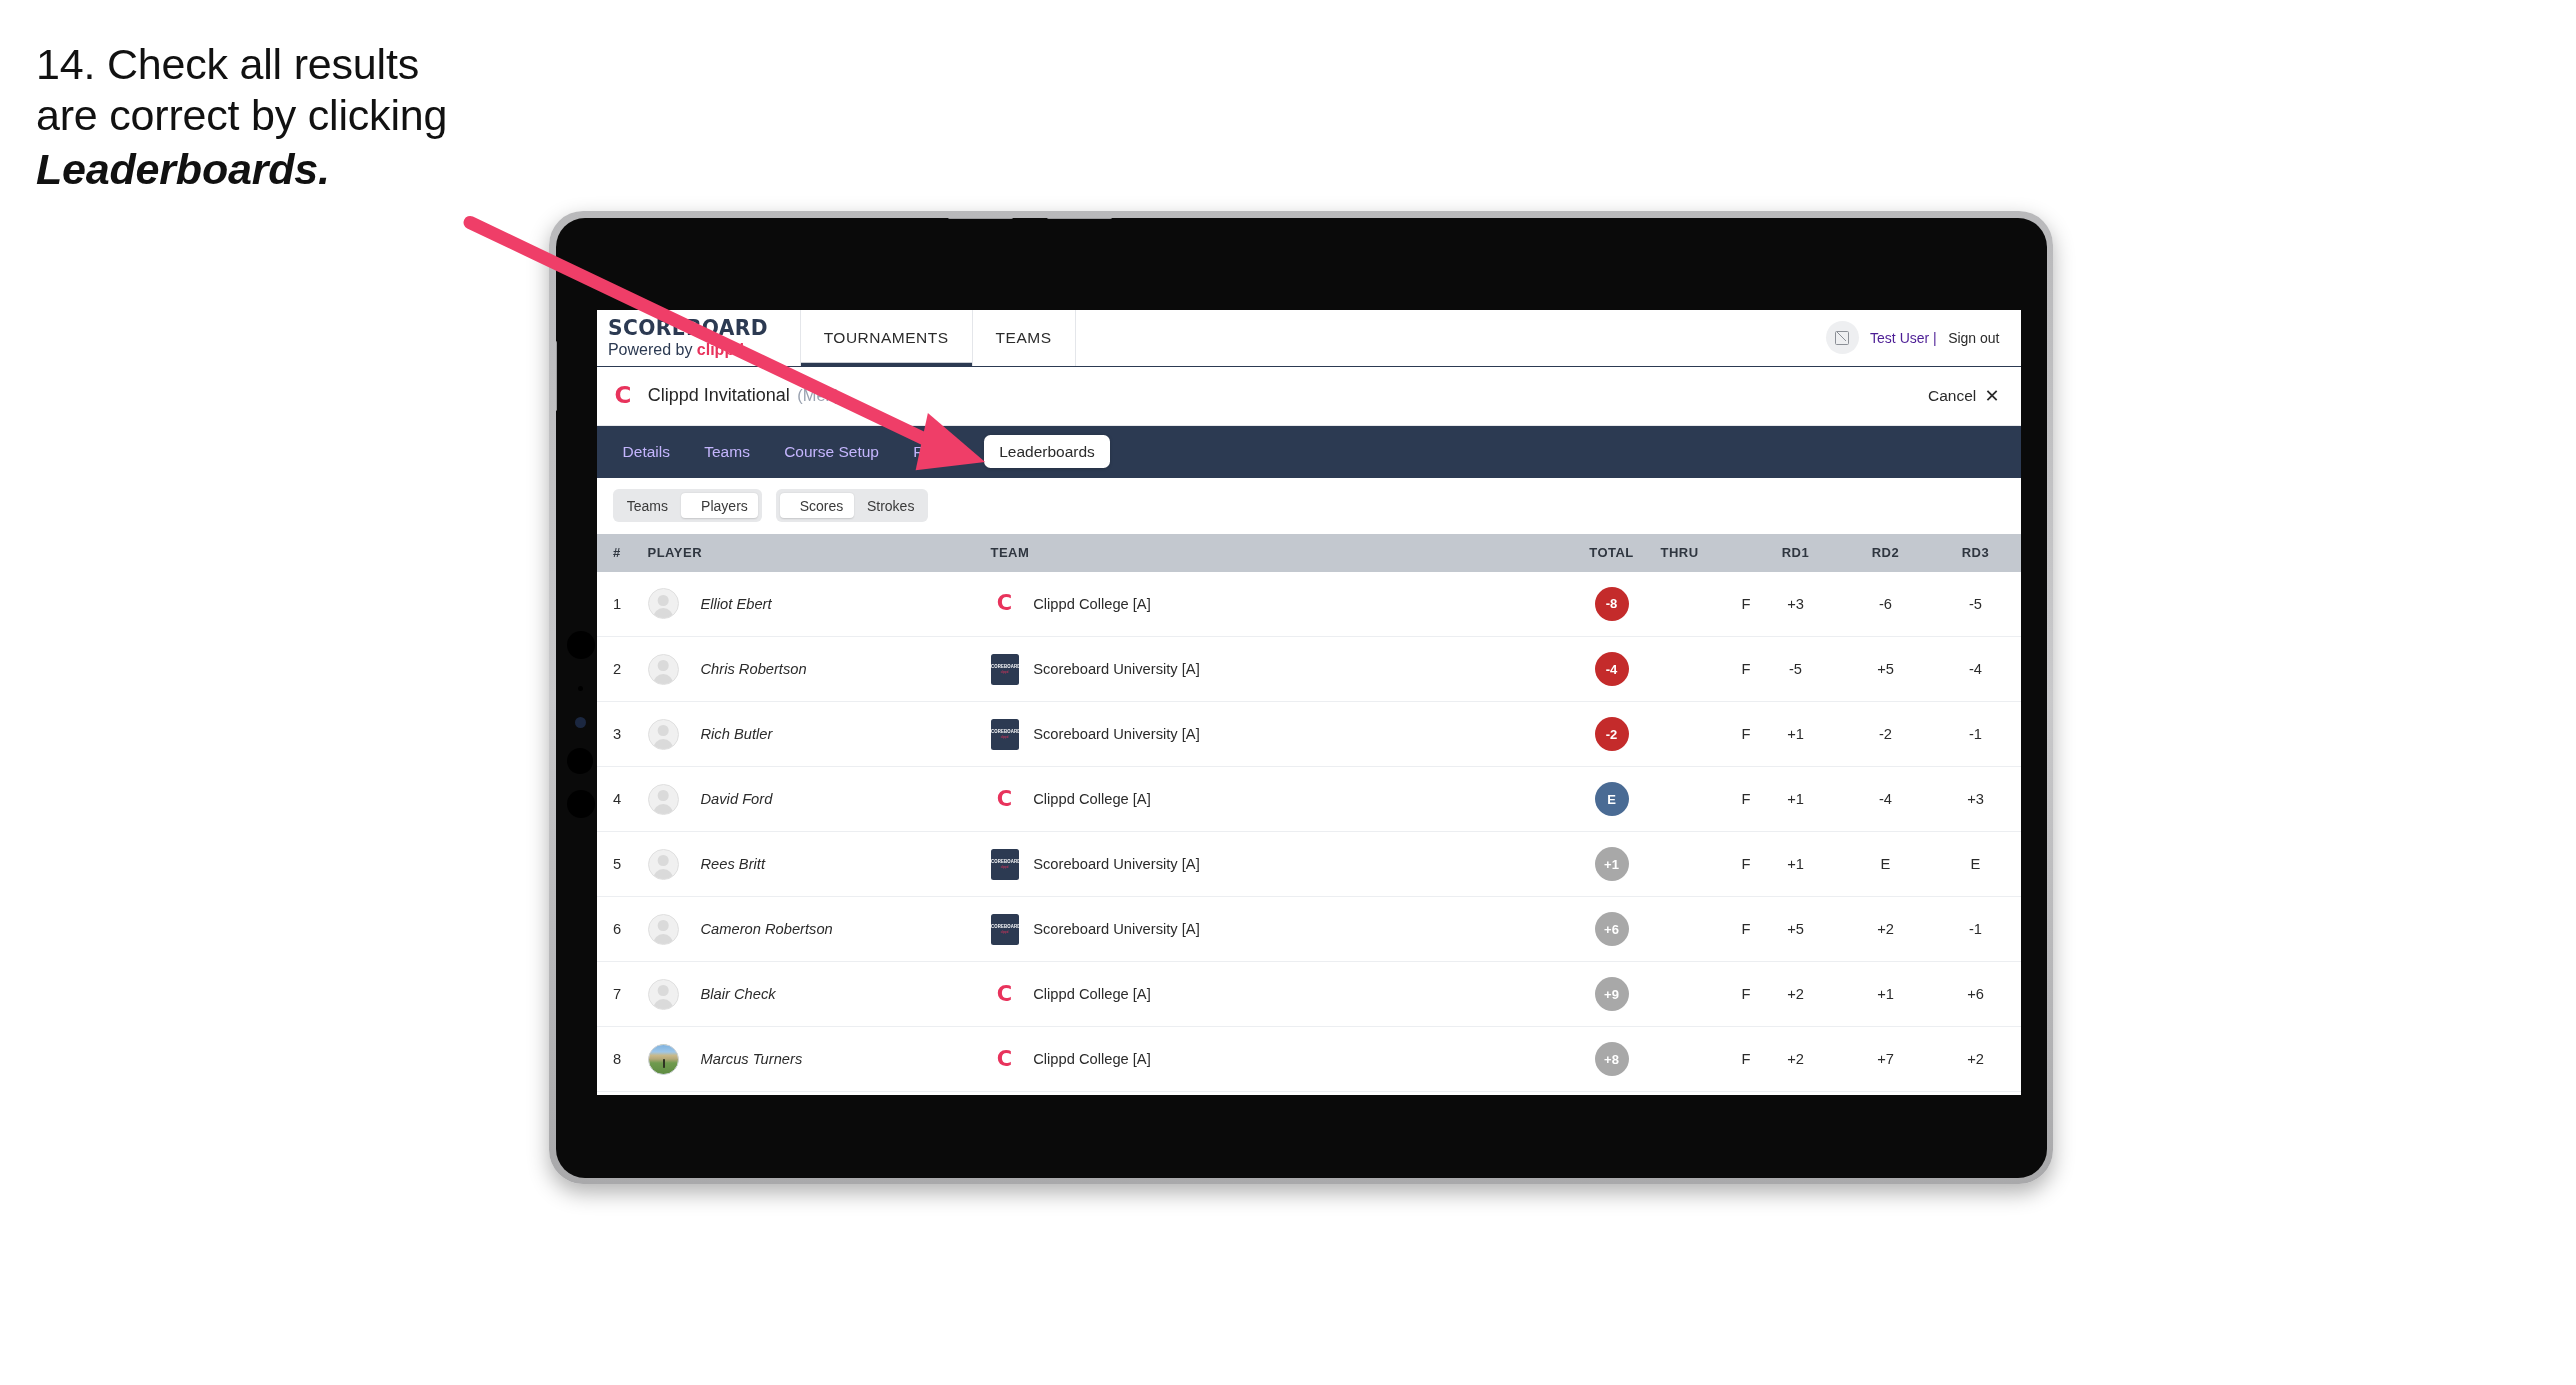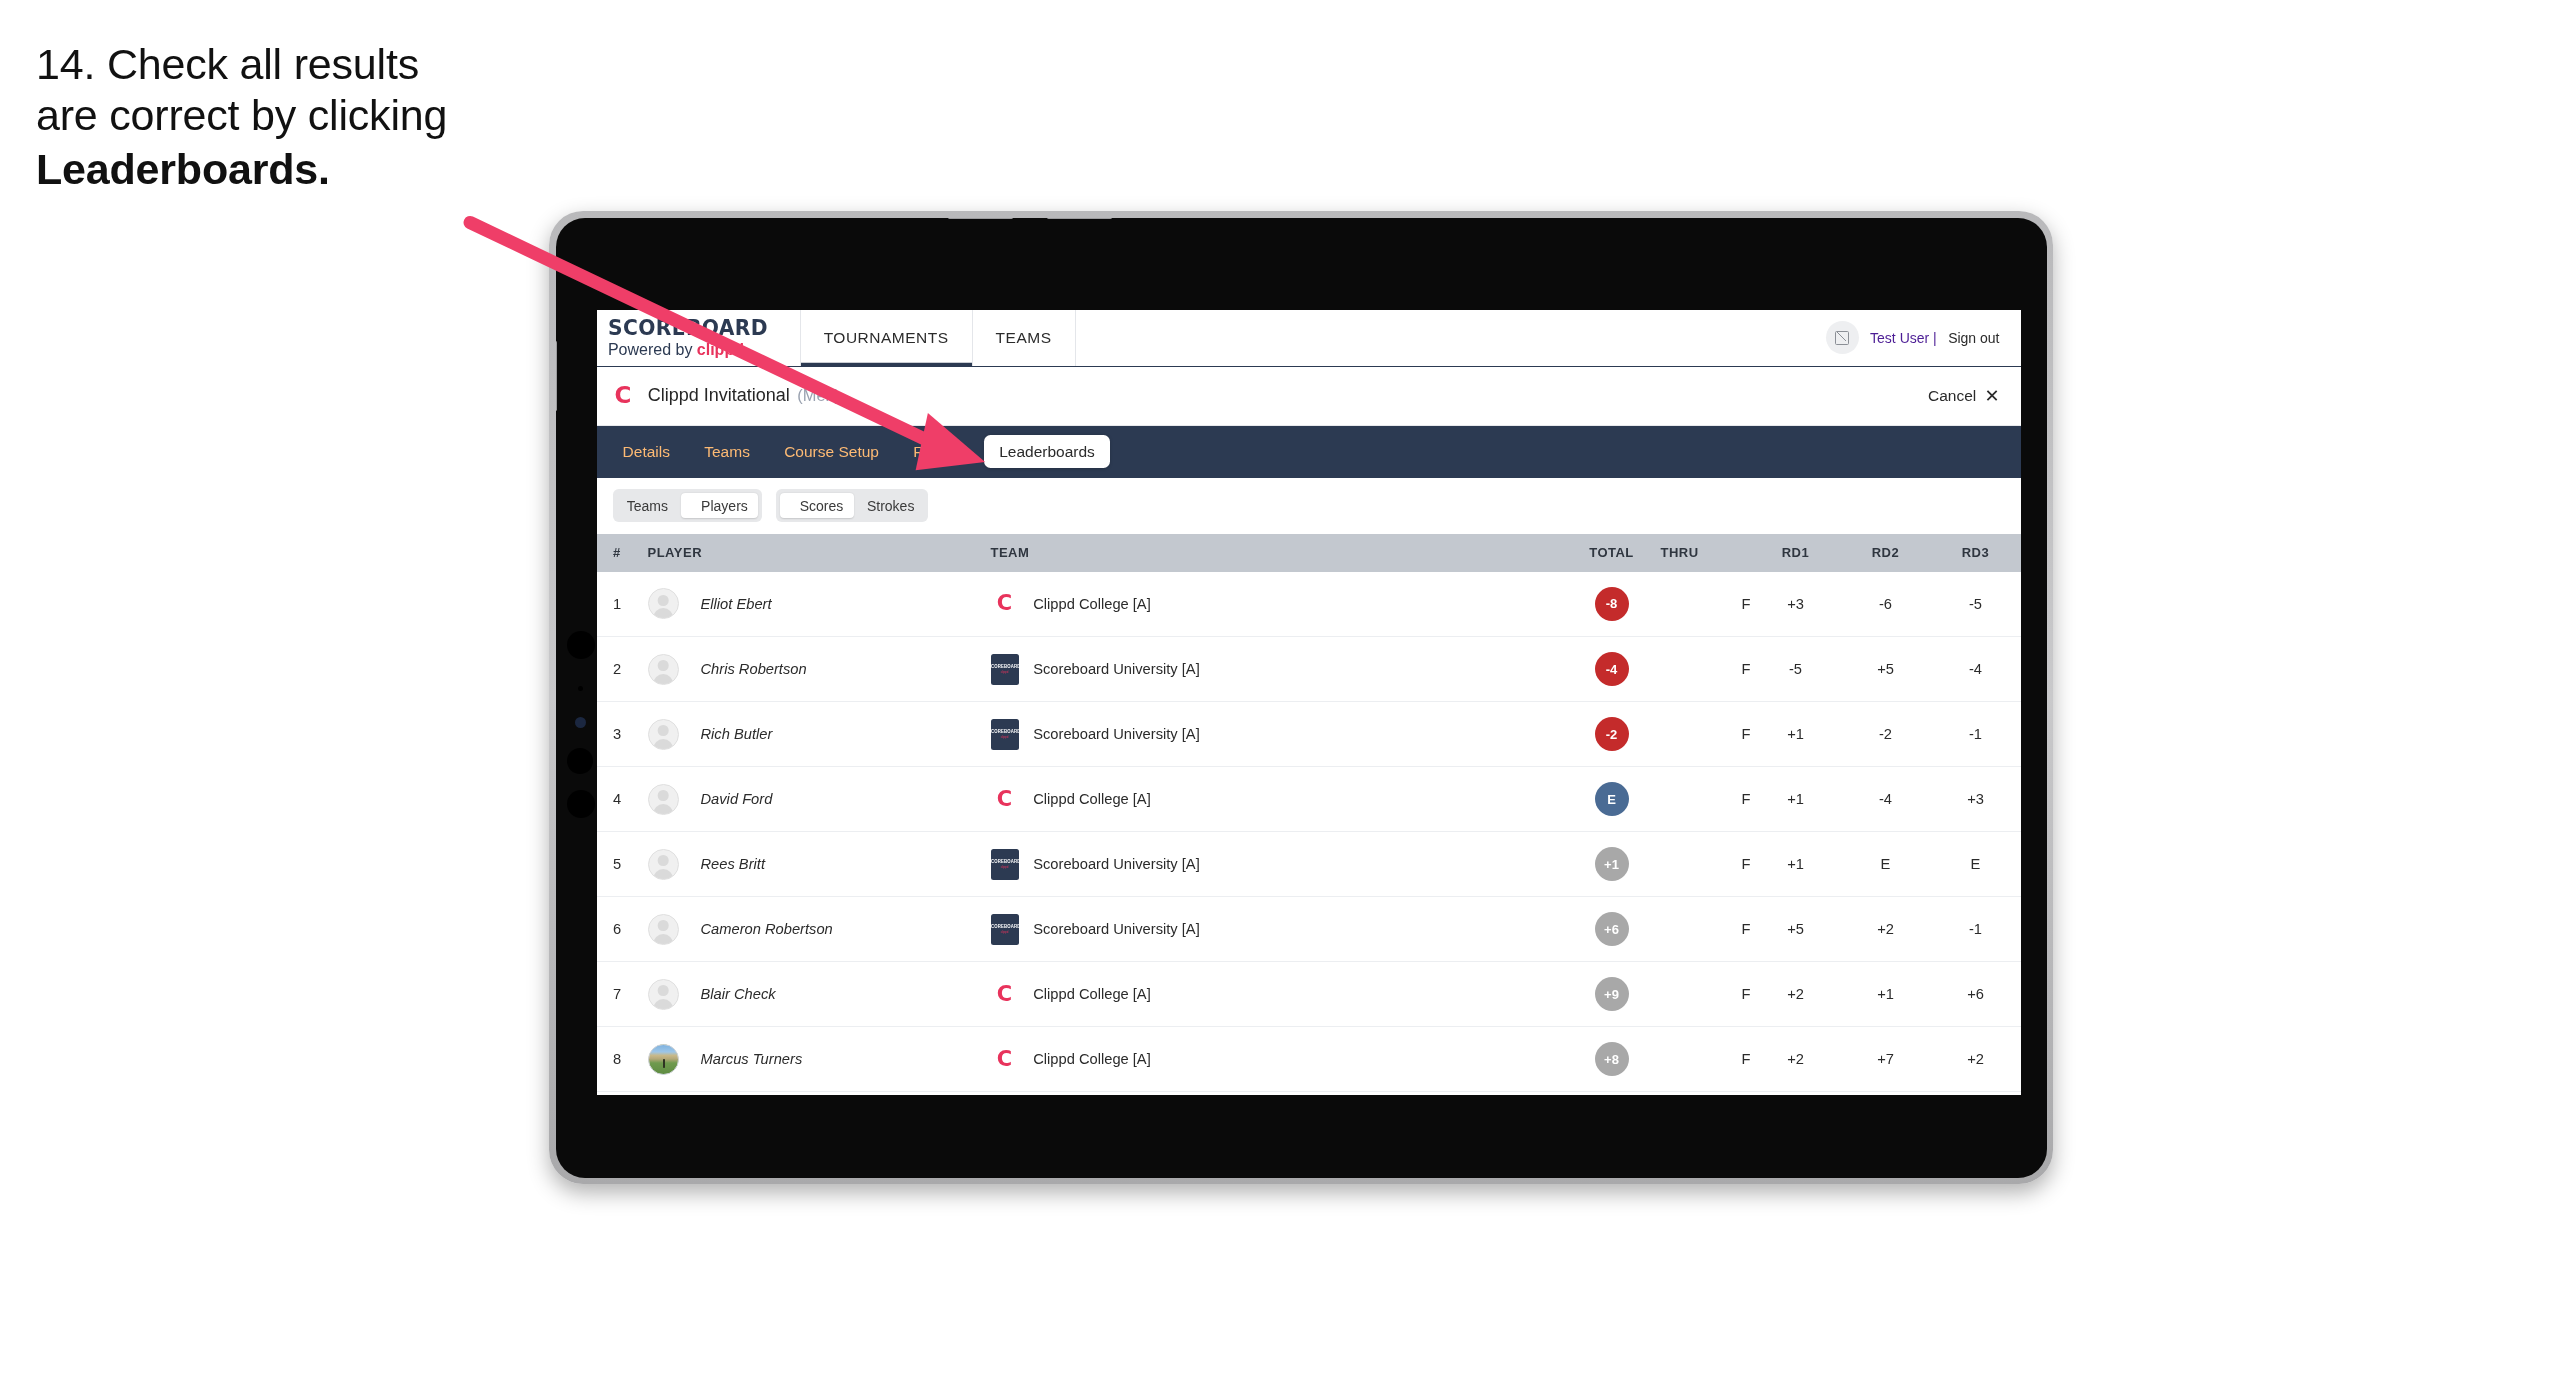--- a/index.html
+++ b/index.html
@@ -14,21 +14,21 @@
   
   .instruction {
     position: absolute;
     left: 36px; top: 39px;
     width: 654px;
     font-size: 43px;
     line-height: 1.18;
     color: #111111;
     letter-spacing: -0.2px;
   }
-  .instruction .bold { font-weight: bold; display: block; margin-top: 3.3px; }
+  .instruction .bold { font-weight: bold; display: block; margin-top: 3.3px; font-style: italic; }
 
   
   .arrow-svg { position: absolute; left: 0; top: 0; width: 2576px; height: 1386px; pointer-events: none; }
 
   
   .tablet {
     position: absolute;
     left: 549px; top: 211px;
     width: 1504px; height: 973px;
     background: linear-gradient(180deg, #b9b9bb 0%, #c9c9cb 50%, #a9a9ab 100%);
@@ -147,21 +147,21 @@
 
   
   .tabstrip {
     display: flex; align-items: center;
     height: 52px;
     background: #2c3a52;
     padding: 0 9.8px 0 11.4px;
     gap: 4.9px;
   }
   .tab {
-    font-size: 15.5px; color: #fdba74;
+    font-size: 15.5px; color: #c4b5fd;
     padding: 7.4px 14.7px;
     border-radius: 6.5px;
     cursor: pointer;
     white-space: nowrap;
   }
   .tab.active {
     background: #ffffff; color: #2b2b2b;
     box-shadow: 0 0.8px 3.3px rgba(0,0,0,0.18);
   }
 

